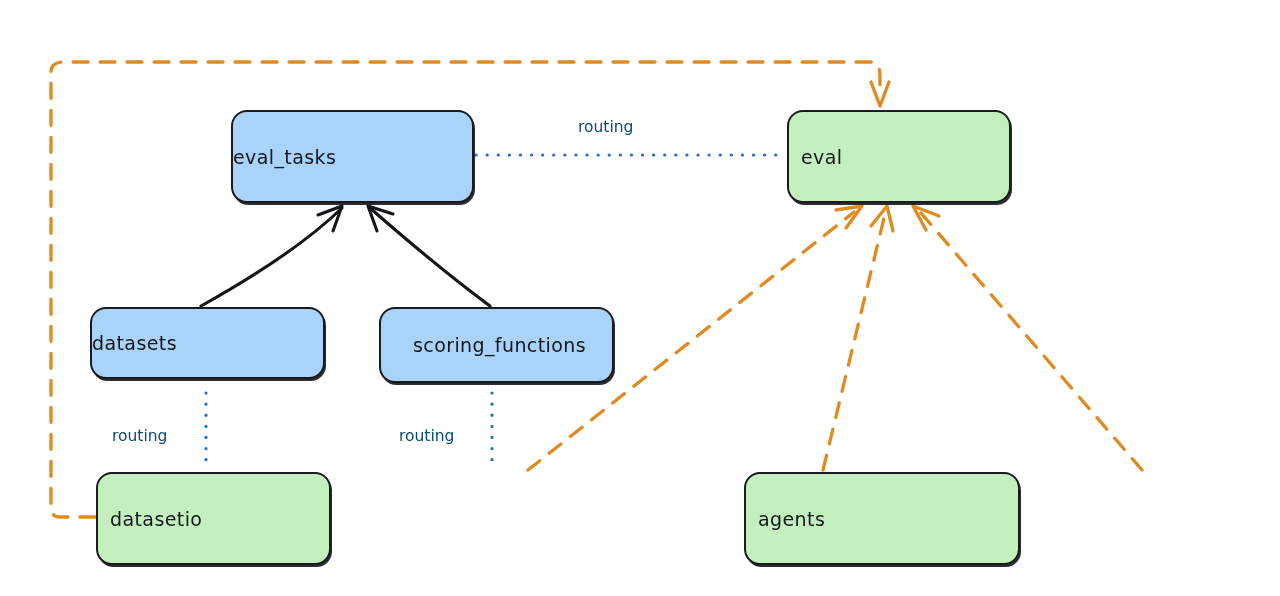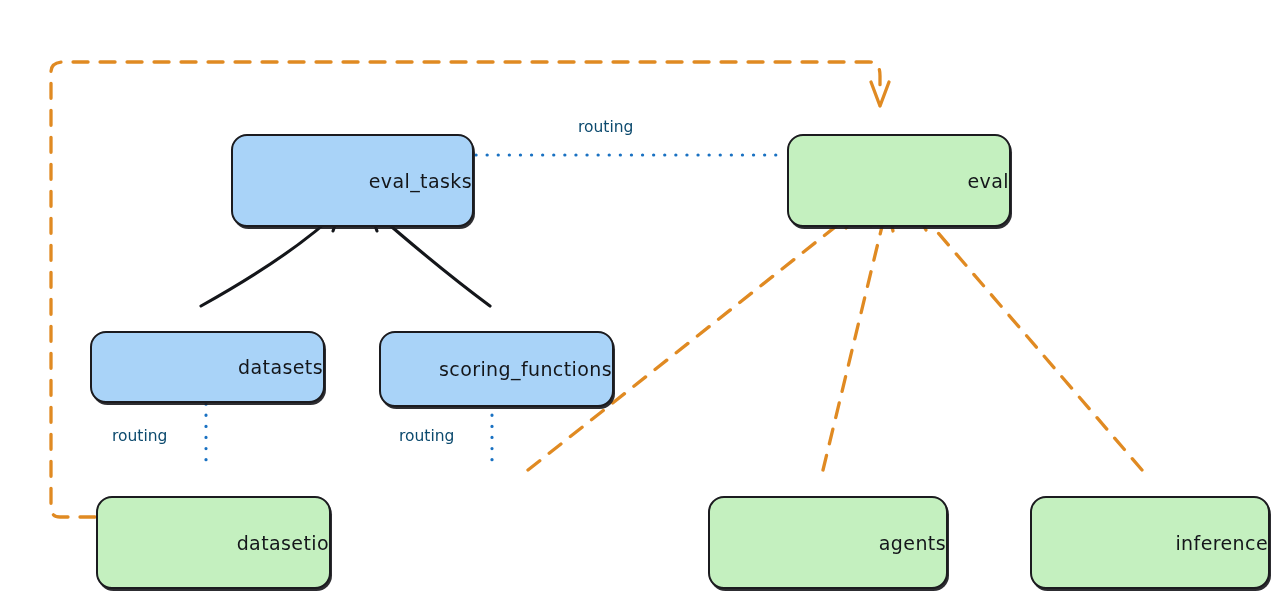--- a/index.html
+++ b/index.html
@@ -25,25 +25,24 @@
     width: 1280px;
     height: 596px;
   }
   .node {
     position: absolute;
     box-sizing: border-box;
     border: 2.6px solid #1b1b1f;
     border-radius: 16px;
     display: flex;
     align-items: center;
-    justify-content: flex-end;
+    justify-content: flex-start;
     z-index: 3;
     
     box-shadow: 1.5px 2.5px 0 -0.5px rgba(27,27,31,0.92);
-    margin-top: 24px;
   }
   .node.blue  { background: #a9d3f8; }
   .node.green { background: #c4f0bf; padding-left: 12px; }
   .node-label {
     font-family: "DejaVu Sans", sans-serif;
     font-size: 19px;
     letter-spacing: 0.4px;
     color: #14161a;
     white-space: nowrap;
     user-select: none;
@@ -124,27 +123,24 @@
 
   <div class="node blue" style="left:379px; top:307px; width:235px; height:76px;padding-left:32px;">
     <span class="node-label">scoring_functions</span>
   </div>
 
   <div class="node green" style="left:96px; top:472px; width:235px; height:93px;">
     <span class="node-label">datasetio</span>
   </div>
 
 
-  <div class="node green" style="left:708px; top:472px; width:240px; height:93px;">
+  <div class="node green" style="left:744px; top:472px; width:276px; height:93px;">
     <span class="node-label">agents</span>
   </div>
 
-  <div class="node green" style="left:1030px; top:472px; width:240px; height:93px;">
-    <span class="node-label">inference</span>
-  </div>
 
   <div class="edge-label" style="left:578px; top:118px;">routing</div>
 
   <div class="edge-label" style="left:112px; top:427px;">routing</div>
 
   <div class="edge-label" style="left:399px; top:427px;">routing</div>
 
 </div>
 
 </body></html>

